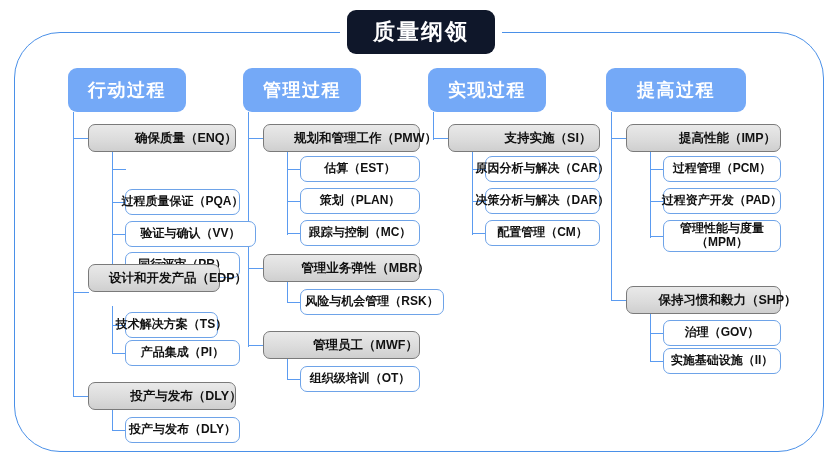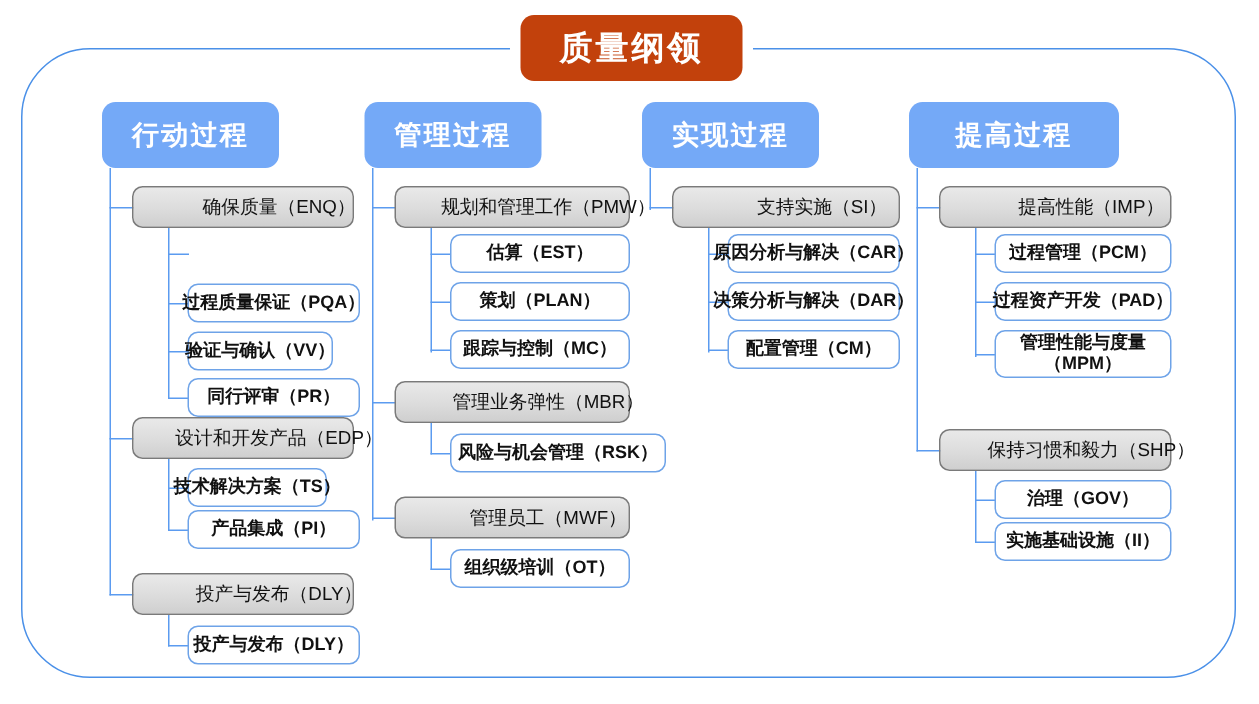--- a/index.html
+++ b/index.html
@@ -28,21 +28,21 @@
     left:340px;top:24px;
     width:162px;height:18px;
     background:#ffffff;
   }
 
   
   .title-box{
     position:absolute;
     left:347px;top:10px;
     width:148px;height:44px;
-    background:#c2410c;
+    background:#0f172a;
     border-radius:9px;
     display:flex;align-items:center;justify-content:center;
     color:#ffffff;
     font-size:22px;
     font-weight:bold;
     letter-spacing:2px;
     z-index:6;
   }
 
   
@@ -63,21 +63,21 @@
   .grp{
     position:absolute;
     height:28px;
     background:linear-gradient(180deg,#e9e9e9 0%,#dcdcdc 55%,#cfcfcf 100%);
     border:1.4px solid #7a7a7a;
     border-radius:7px;
     box-sizing:border-box;
     display:flex;align-items:center;justify-content:center;
     color:#111111;
     font-size:12.5px;
-    font-weight:normal;
+    font-weight:bold;
     z-index:4;
     white-space:nowrap;
     padding-left:48px;
   }
 
   
   .leaf{
     position:absolute;
     height:26px;
     background:#ffffff;
@@ -128,28 +128,28 @@
   <div class="ln lv" style="left:112px;top:152px;height:100px;"></div>
   <div class="ln lh" style="left:112px;top:169px;width:14px;"></div>
   <div class="ln lh" style="left:112px;top:202px;width:14px;"></div>
   <div class="ln lh" style="left:112px;top:234px;width:14px;"></div>
   <div class="ln lh" style="left:112px;top:265px;width:14px;"></div>
   <div class="ln lv" style="left:112px;top:252px;height:14px;"></div>
 
   <div class="leaf" style="left:125px;top:189px;width:115px;">
     <span>过程质量保证（PQA）</span>
   </div>
-  <div class="leaf" style="left:125px;top:221px;width:97px;">
+  <div class="leaf" style="left:125px;top:221px;width:131px;">
     <span>验证与确认（VV）</span>
   </div>
   <div class="leaf" style="left:125px;top:252px;width:115px;">
     <span>同行评审（PR）</span>
   </div>
 
-  <div class="grp" style="left:88px;top:278px;width:148px;">
+  <div class="grp" style="left:88px;top:264px;width:132px;">
     <span>设计和开发产品（EDP）</span>
   </div>
   <div class="ln lv" style="left:112px;top:306px;height:48px;"></div>
   <div class="ln lh" style="left:112px;top:325px;width:14px;"></div>
   <div class="ln lh" style="left:112px;top:353px;width:14px;"></div>
 
   <div class="leaf" style="left:125px;top:312px;width:93px;">
     <span>技术解决方案（TS）</span>
   </div>
   <div class="leaf" style="left:125px;top:340px;width:115px;">

